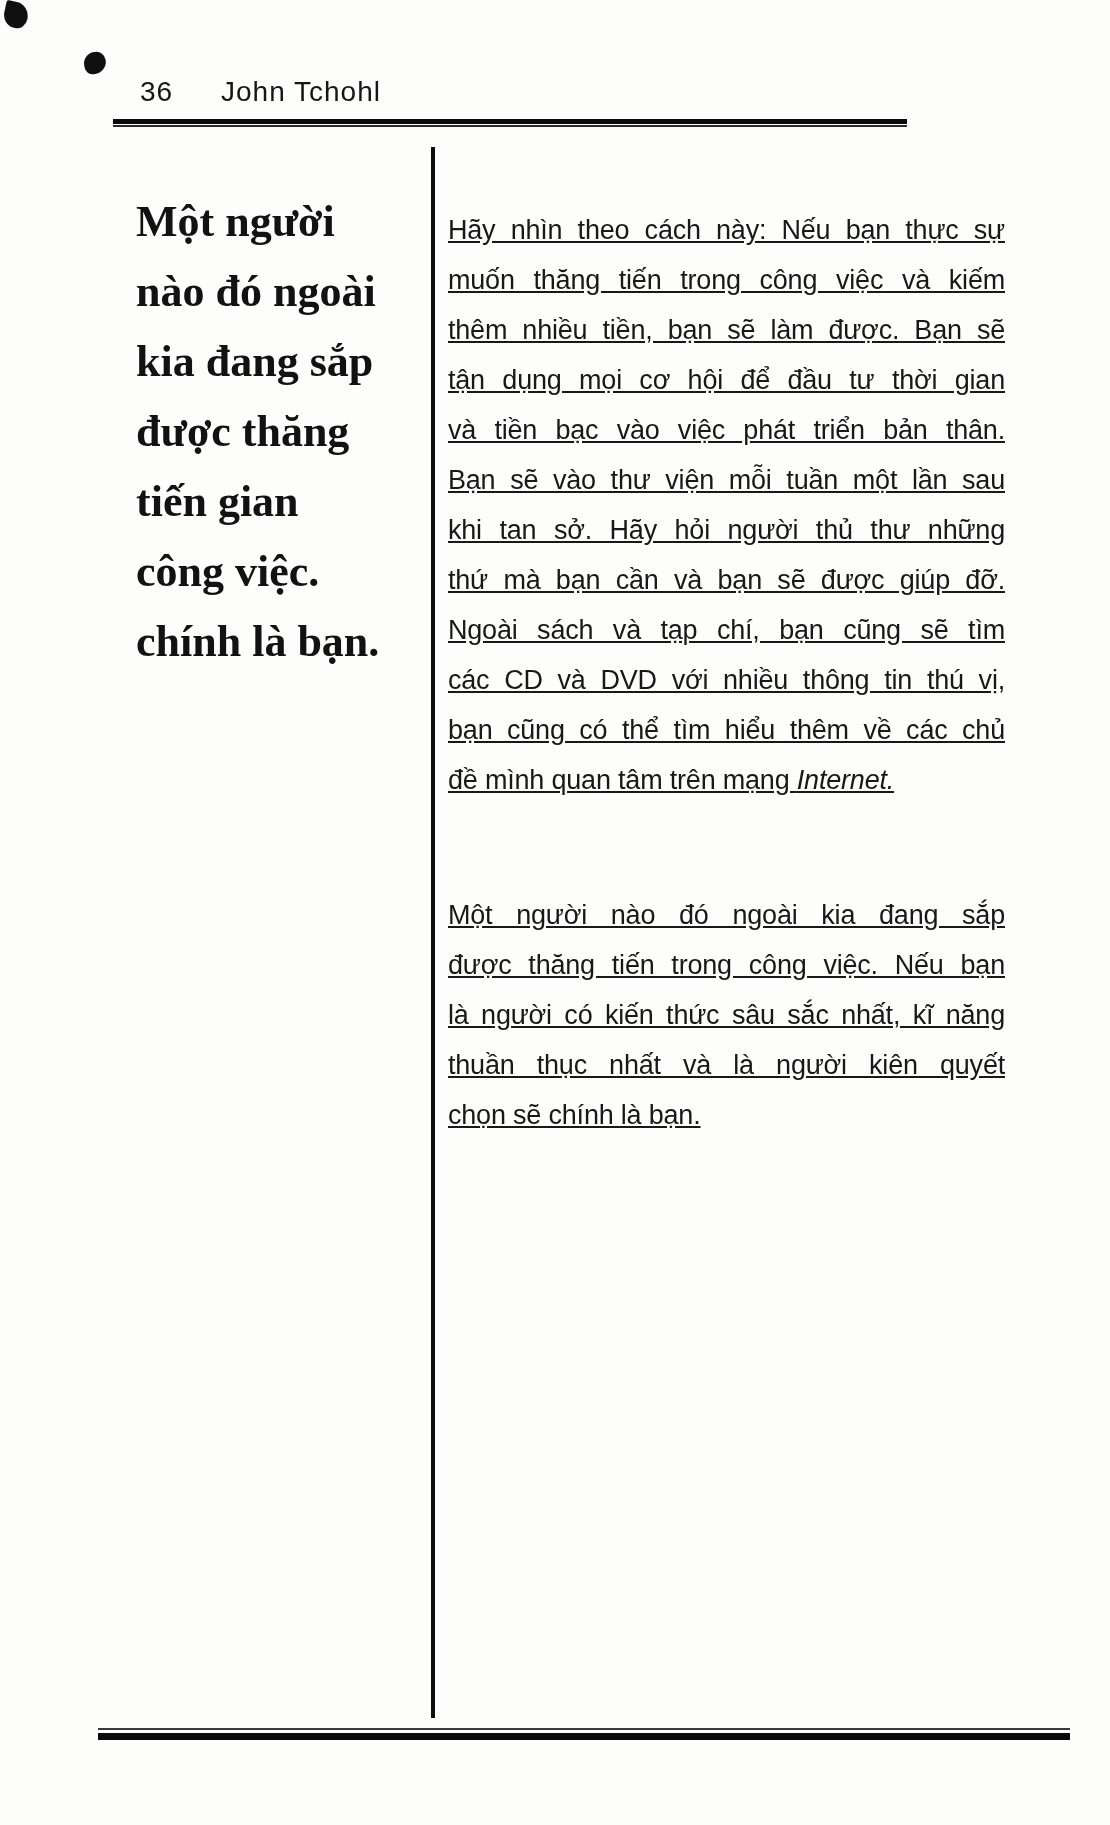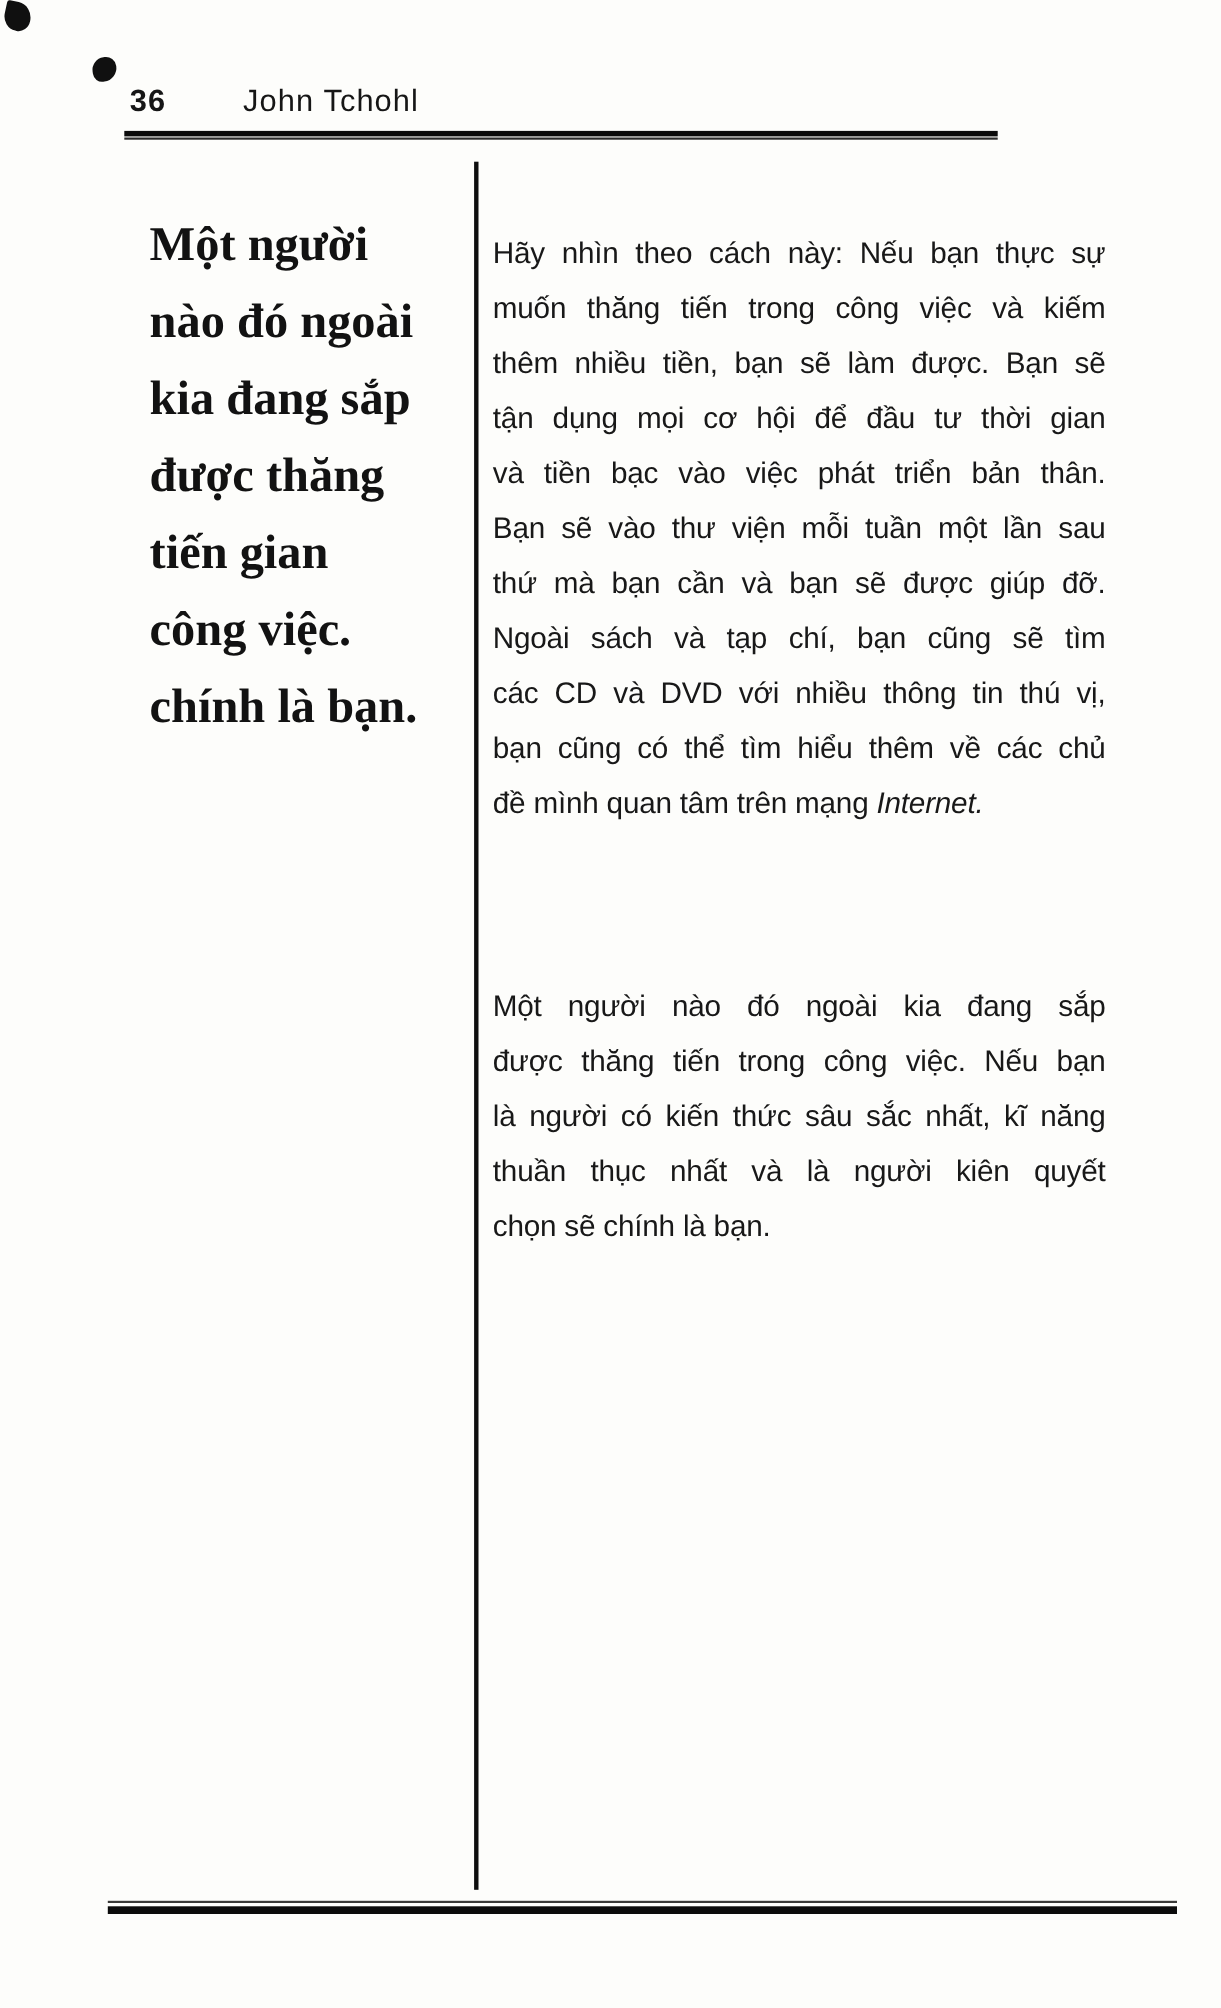--- a/index.html
+++ b/index.html
@@ -9,37 +9,37 @@
     background:#fdfdfb;
     overflow:hidden;
     font-family:"Liberation Sans","DejaVu Sans",sans-serif;
     color:#161616;
   }
   
   .blob{position:absolute;background:#101010;}
   .blob.a{left:4px;top:2px;width:24px;height:26px;border-radius:10% 60% 45% 55%;transform:rotate(12deg);}
   .blob.b{left:84px;top:52px;width:22px;height:22px;border-radius:55% 45% 60% 40%;transform:rotate(-8deg);}
   
-  .pagenum{position:absolute;left:118px;top:76px;font-size:28px;letter-spacing:1px;font-weight:bold;}
+  .pagenum{position:absolute;left:140px;top:76px;font-size:28px;letter-spacing:1px;}
   .author{position:absolute;left:221px;top:76px;font-size:28px;letter-spacing:1px;}
   .header-rule{position:absolute;left:113px;top:119px;width:794px;}
   .header-rule .thick{height:5px;background:#0b0b0b;}
   .header-rule .thin{height:2px;background:#2a2a2a;margin-top:1px;}
   
   .divider{position:absolute;left:431px;top:147px;width:4px;height:1571px;background:#0e0e0e;}
   
   .quote{
     position:absolute;left:136px;top:187px;width:290px;
     font-family:"Liberation Serif","DejaVu Serif",serif;
     font-weight:bold;
     font-size:44px;line-height:70px;color:#121212;
   }
   .quote .qline{white-space:nowrap;}
   
-  .bodycol{position:absolute;left:448px;width:557px;font-size:27px;line-height:50px;letter-spacing:-0.2px;color:#181818;}
+  .bodycol{position:absolute;left:448px;width:557px;font-size:27px;line-height:50px;letter-spacing:-0.2px;color:#181818;text-decoration:underline;}
   .p1{top:205px;}
   .p2{top:890px;}
   .bodycol .bline{text-align:justify;text-align-last:justify;}
   .bodycol .bline.last{text-align-last:left;}
   
   .bottom-rule{position:absolute;left:98px;top:1728px;width:972px;}
   .bottom-rule .thin{height:2px;background:#3a3a38;}
   .bottom-rule .thick{height:7px;background:#0b0b0b;margin-top:3px;}
 </style>
 </head>
@@ -71,20 +71,21 @@
     </div>
 
   <div class="bodycol p1">
     <div>
         <div class="bline">Hãy nhìn theo cách này: Nếu bạn thực sự</div>
         <div class="bline">muốn thăng tiến trong công việc và kiếm</div>
         <div class="bline">thêm nhiều tiền, bạn sẽ làm được. Bạn sẽ</div>
         <div class="bline">tận dụng mọi cơ hội để đầu tư thời gian</div>
         <div class="bline">và tiền bạc vào việc phát triển bản thân.</div>
         <div class="bline">Bạn sẽ vào thư viện mỗi tuần một lần sau</div>
+        <div class="bline">khi tan sở. Hãy hỏi người thủ thư những</div>
         <div class="bline">thứ mà bạn cần và bạn sẽ được giúp đỡ.</div>
         <div class="bline">Ngoài sách và tạp chí, bạn cũng sẽ tìm</div>
         <div class="bline">các CD và DVD với nhiều thông tin thú vị,</div>
         <div class="bline">bạn cũng có thể tìm hiểu thêm về các chủ</div>
       </div>
     <div class="bline last"><span>đề mình quan tâm trên mạng </span><i>Internet.</i></div>
   </div>
 
   <div class="bodycol p2">
     <div>

